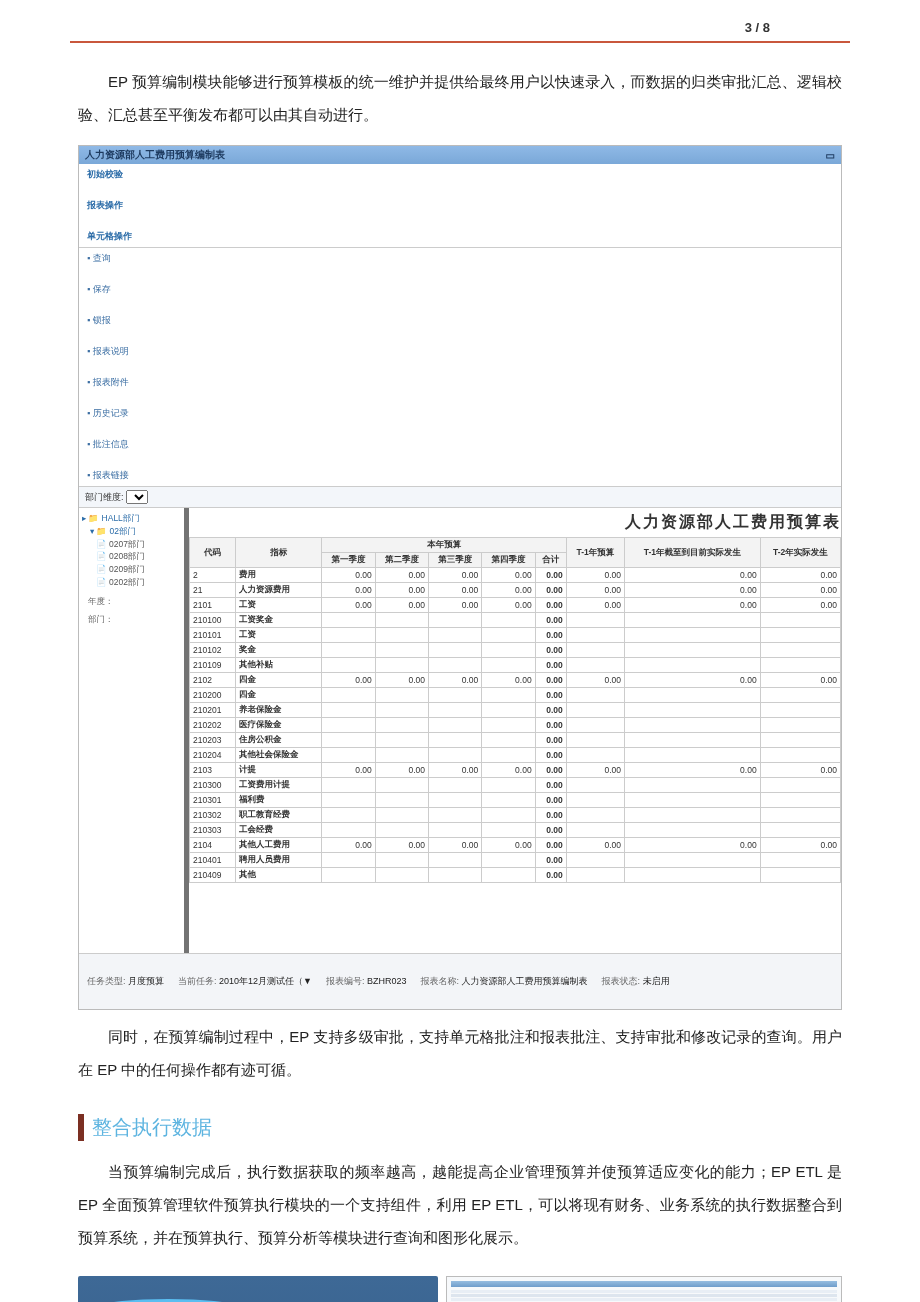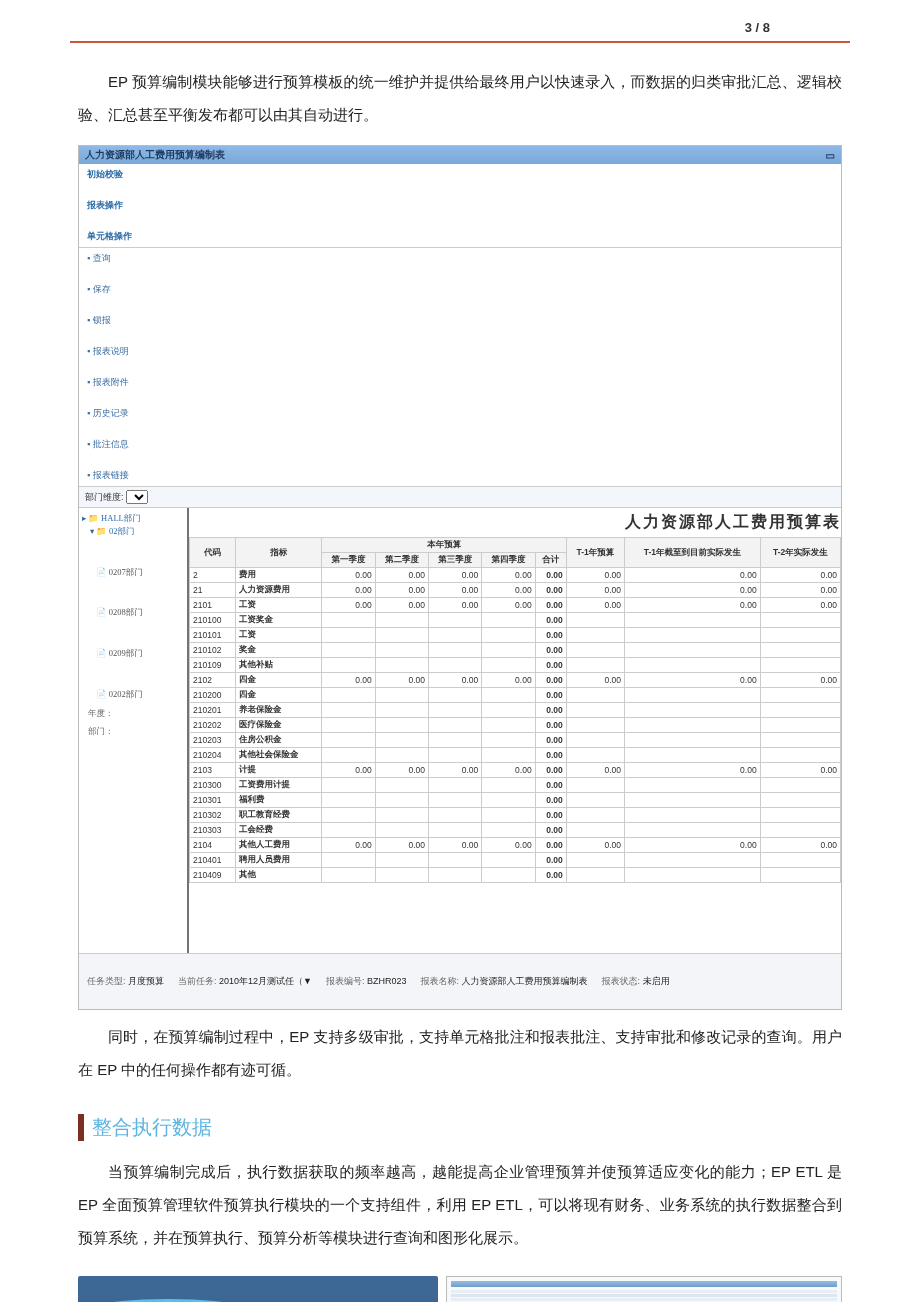--- a/index.html
+++ b/index.html
@@ -10,23 +10,23 @@
   .section-head span { font-size: 20px; color: #5db4e0; font-weight: 500; }
   
   .shot { margin: 0 78px 10px 78px; border: 1px solid #bbb; background: #fff; font-size: 9px; color: #333; }
   .shot .titlebar { background: linear-gradient(#8fb9e6,#7aa8d8); color: #1d3a5f; padding: 2px 6px; font-weight: bold; font-size: 10px; display: flex; justify-content: space-between; align-items: center; }
   .shot .toolbar { display: flex; gap: 18px; padding: 4px 8px; border-bottom: 1px solid #ccc; font-size: 9px; flex-direction: column; }
   .shot .toolbar .group-label { color: #2b6ca8; font-weight: bold; }
   .shot .toolbar .tlink { color: #3b6ea3; }
   .shot .dim-row { padding: 3px 6px; border-bottom: 1px solid #ccc; background: #f3f6fa; font-size: 9px; }
   .shot .dim-row select { font-size: 9px; }
   .shot .main { display: flex; }
-  .shot .tree { width: 110px; border-right: 2px solid #737373; background: #fff; padding: 4px 3px; font-size: 8.5px; line-height: 1.5; font-family: Liberation Serif, serif; }
+  .shot .tree { width: 110px; border-right: 5px solid #737373; background: #fff; padding: 4px 3px; font-size: 8.5px; line-height: 1.5; }
   .shot .tree .root { color: #2b6ca8; }
-  .shot .tree .leaf { color: #555; padding-left: 14px; margin-top: 28px; }
+  .shot .tree .leaf { color: #555; padding-left: 14px; }
   .shot .sub { color: #666; padding-left: 6px; margin-top: 6px; }
   .shot .grid-wrap { flex: 1; overflow: hidden; }
   .shot .banner { text-align: right; font-weight: bold; font-size: 16px; padding: 4px 0; letter-spacing: 2px; }
   table.grid { border-collapse: collapse; width: 100%; font-size: 8.5px; }
   table.grid th, table.grid td { border: 1px solid #ccc; padding: 1px 3px; white-space: nowrap; }
   table.grid th { background: #f3f3f3; font-weight: bold; text-align: center; }
   table.grid td.num { text-align: right; }
   table.grid td.bd { font-weight: bold; }
   .shot .blank { height: 70px; }
   .shot .status { display: flex; gap: 14px; border-top: 1px solid #ccc; background: #f3f5f8; padding: 21px 8px; font-size: 9px; }

